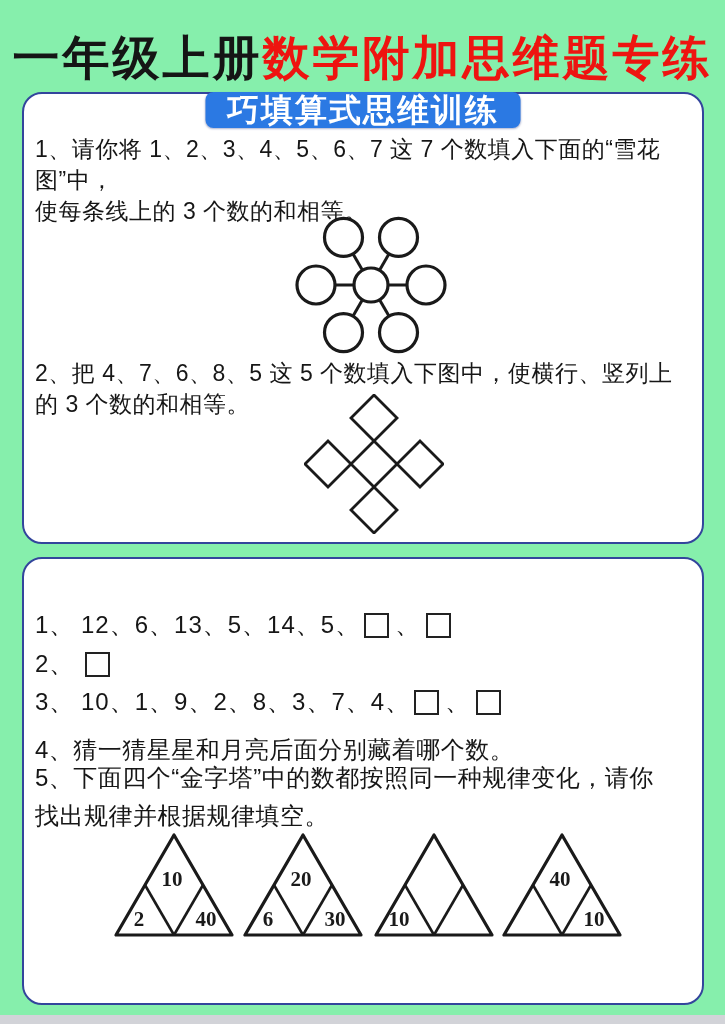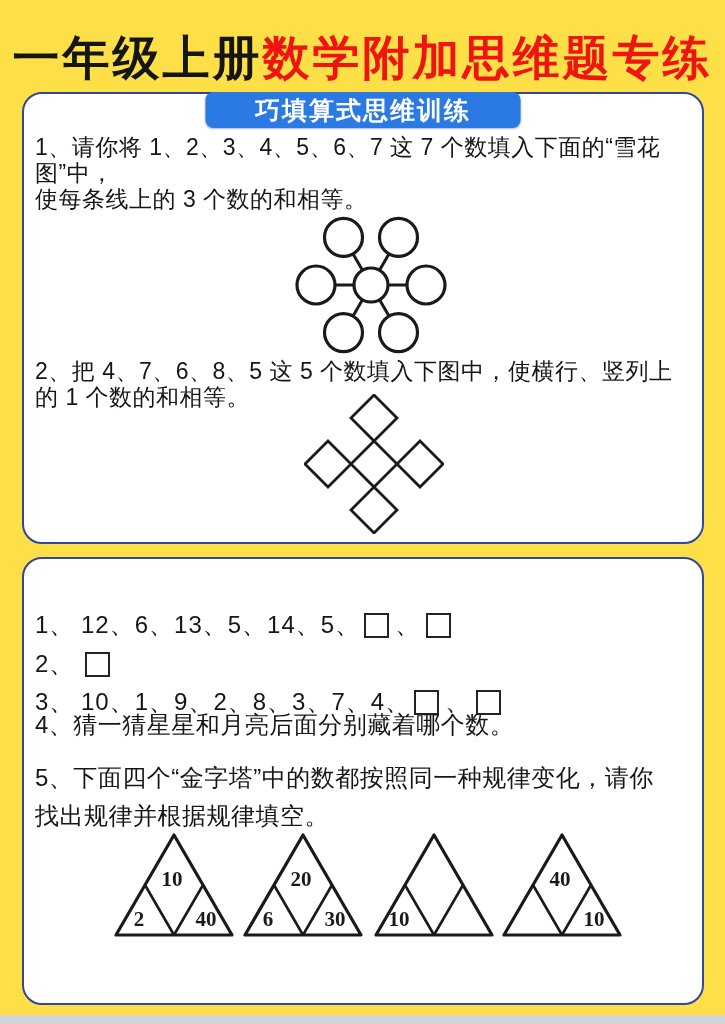--- a/index.html
+++ b/index.html
@@ -1,61 +1,61 @@
 <!DOCTYPE html>
 <html><head>
 <meta charset="utf-8">
 <style>
   html,body{margin:0;padding:0;background:#ffffff;}
   #page{
-    position:relative;width:725px;height:1024px;background:#fde047;
+    position:relative;width:725px;height:1024px;background:#86efac;
     font-family:"Liberation Sans",sans-serif;overflow:hidden;color:#1a1a1a;
   }
   
   .title{
     position:absolute;top:30px;left:0;width:100%;text-align:center;
     font-family:"Liberation Serif",serif;font-weight:bold;
     font-size:47px;letter-spacing:3px;white-space:nowrap;line-height:56px;
   }
   .t-black{color:#151515;}
   .t-red{color:#ee1410;}
   
   .box{
     position:absolute;left:22px;width:678px;
     border:2px solid #33459c;border-radius:20px;background:#ffffff;
   }
   .box1{top:92px;height:448px;}
   .box2{top:557px;height:444px;}
   .badge{
     position:absolute;top:-2px;left:50%;transform:translateX(-50%);
     width:315px;height:36px;background:#2b79e3;border-radius:8px;
-    color:#ffffff;font-weight:bold;font-size:25px;letter-spacing:2px;
+    color:#ffffff;font-weight:bold;font-size:32px;letter-spacing:2px;
     text-align:center;line-height:36px;box-shadow:0 1px 2px rgba(20,40,120,.35);
     white-space:nowrap;
   }
   
   .qtext{
     position:absolute;left:11px;right:8px;
-    font-size:23px;line-height:26px;letter-spacing:.5px;color:#161616;
+    font-size:23px;line-height:31px;letter-spacing:.5px;color:#161616;
   }
   .q1{top:40px;}
   .q2{top:264px;}
   
   .snowflake{position:absolute;left:267px;top:117px;}
   .diamonds{position:absolute;left:280px;top:300px;}
   
   .row{
     position:absolute;left:11px;display:flex;align-items:center;
     font-size:24px;letter-spacing:1px;color:#161616;white-space:nowrap;
   }
   .row .lbl{display:inline-block;width:46px;}
   .r1{top:50px;}
   .r2{top:89px;}
   .r3{top:127px;}
-  .r4{top:150px;}
+  .r4{top:175px;}
   .r5a{top:203px;align-items:center;}
   .r5b{top:241px;}
   .r4 .plain,.r5a .plain,.r5b .plain{letter-spacing:.5px;}
   .abox{
     display:inline-block;width:21px;height:21px;border:2.5px solid #222222;
     margin:0 4px;background:#ffffff;flex:0 0 auto;
   }
   .sep{margin:0 2px;}
   
   .pyr{position:absolute;top:273px;}
@@ -97,21 +97,21 @@
         <circle cx="25" cy="74" r="19"></circle>
         <circle cx="135" cy="74" r="19"></circle>
         <circle cx="52.5" cy="121.6" r="19"></circle>
         <circle cx="107.5" cy="121.6" r="19"></circle>
         <circle cx="80" cy="74" r="17"></circle>
       </g>
     </svg>
 
     <div class="qtext q2">
       <div>2、把 4、7、6、8、5 这 5 个数填入下图中，使横行、竖列上</div>
-      <div>的 1 个数的和相等。</div>
+      <div>的 3 个数的和相等。</div>
     </div>
 
     <svg class="diamonds" width="140" height="140" viewBox="0 0 140 140">
       <g stroke="#1a1a1a" stroke-width="2.8" fill="#ffffff" stroke-linejoin="miter">
         <polygon points="70,1 93,24 70,47 47,24"></polygon>
         <polygon points="24,47 47,70 24,93 1,70"></polygon>
         <polygon points="70,47 93,70 70,93 47,70"></polygon>
         <polygon points="116,47 139,70 116,93 93,70"></polygon>
         <polygon points="70,93 93,116 70,139 47,116"></polygon>
       </g>

